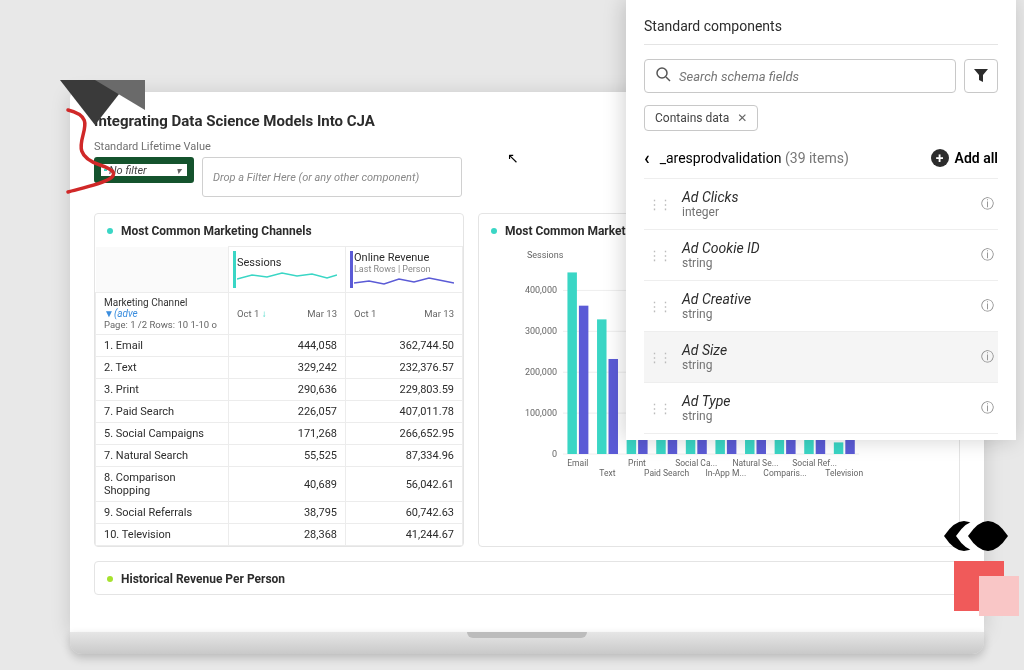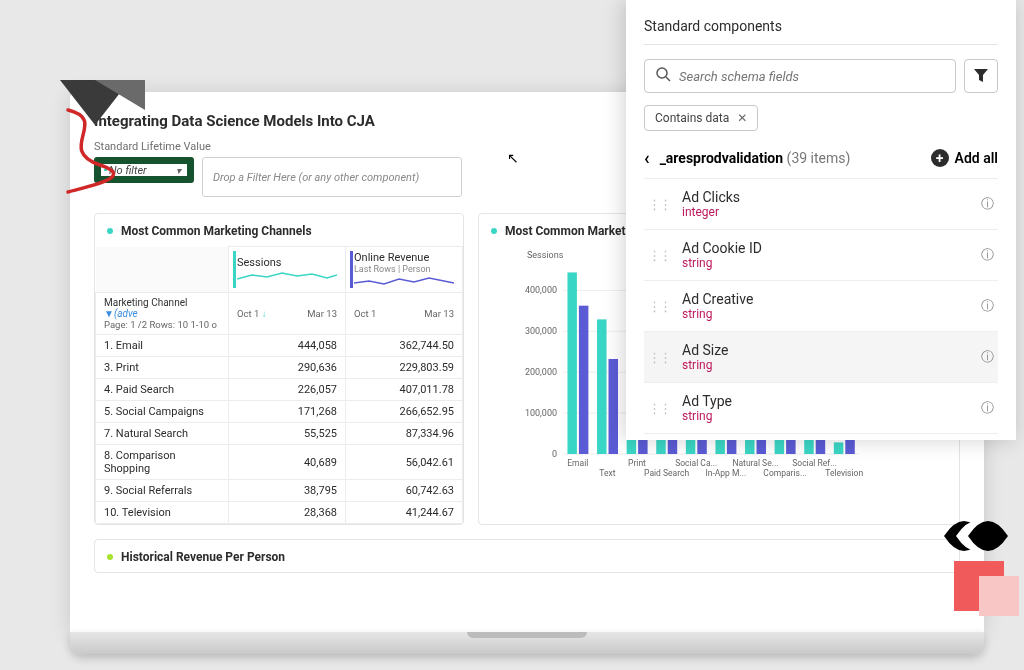--- a/index.html
+++ b/index.html
@@ -62,30 +62,30 @@
   .tab.active{ font-weight:700; border-bottom:3px solid #2c2c2c; margin-bottom:-1px;}
   .search-row{ display:flex; gap:8px; margin-bottom:12px;}
   .search-box{ flex:1; border:1px solid #c8c8c8; border-radius:4px; height:34px; display:flex; align-items:center; padding:0 10px; gap:8px;}
   .search-box input{ border:none; outline:none; font-size:13px; flex:1; font-style:italic; color:#888; background:transparent;}
   .filter-btn{ width:34px; height:34px; border:1px solid #c8c8c8; border-radius:4px; display:flex; align-items:center; justify-content:center; font-size:14px;}
   .chip{ display:inline-flex; align-items:center; gap:8px; border:1px solid #c8c8c8; border-radius:4px; padding:5px 10px; font-size:12px; color:#444; margin-bottom:16px;}
   .chip .x{ font-size:12px; color:#666; cursor:pointer;}
   .breadcrumb-row{ display:flex; align-items:center; justify-content:space-between; margin-bottom:10px;}
   .bc-left{ display:flex; align-items:center; gap:10px; font-size:14px;}
   .bc-left .back{ font-size:18px; font-weight:700; cursor:pointer;}
-  .bc-left .name{ font-weight:700;}
+  .bc-left .name{ font-weight:400;}
   .bc-left .count{ color:#777; font-weight:400;}
   .addall{ display:flex; align-items:center; gap:6px; font-size:14px; font-weight:600; cursor:pointer;}
   .addall .plus{ width:18px;height:18px;border-radius:50%;background:#2c2c2c;color:#fff;display:flex;align-items:center;justify-content:center;font-size:14px;line-height:1;}
   .field-list{ border-top:1px solid #eee;}
   .field{ display:flex; align-items:center; padding:10px 4px; border-bottom:1px solid #eee; gap:12px;}
   .field .grip{ color:#bbb; font-size:13px; letter-spacing:-2px;}
   .field .fbody{ flex:1;}
-  .field .fname{ font-size:14px; color:#2c2c2c;}
-  .field .ftype{ font-size:12px; color:#be185d;}
+  .field .fname{ font-size:14px; color:#2c2c2c;font-style:italic;}
+  .field .ftype{ font-size:12px; color:#737373;}
   .field .info{ color:#888; font-size:13px;}
   .field.hover{ background:#f5f5f5;}
 
   .cursor-img{ position:absolute; pointer-events:none; font-size:14px; color:#000;}
 </style>
 </head>
 <body>
 
 <div class="logo-mark">
   <svg viewBox="0 0 110 130">
@@ -152,26 +152,31 @@
             <td class="pagerow dates"><span>Oct 1</span> <span style="float:right">Mar 13</span></td>
           </tr>
           </tbody>
             <tbody id="tbody">
               <tr>
                 <td>1. Email</td>
                 <td class="num">444,058</td>
                 <td class="num">362,744.50</td>
               </tr>
               <tr>
+                <td>2. Text</td>
+                <td class="num">329,242</td>
+                <td class="num">232,376.57</td>
+              </tr>
+              <tr>
                 <td>3. Print</td>
                 <td class="num">290,636</td>
                 <td class="num">229,803.59</td>
               </tr>
               <tr>
-                <td>4. Paid Search</td>
+                <td>7. Paid Search</td>
                 <td class="num">226,057</td>
                 <td class="num">407,011.78</td>
               </tr>
               <tr>
                 <td>5. Social Campaigns</td>
                 <td class="num">171,268</td>
                 <td class="num">266,652.95</td>
               </tr>
               <tr>
                 <td>7. Natural Search</td>

